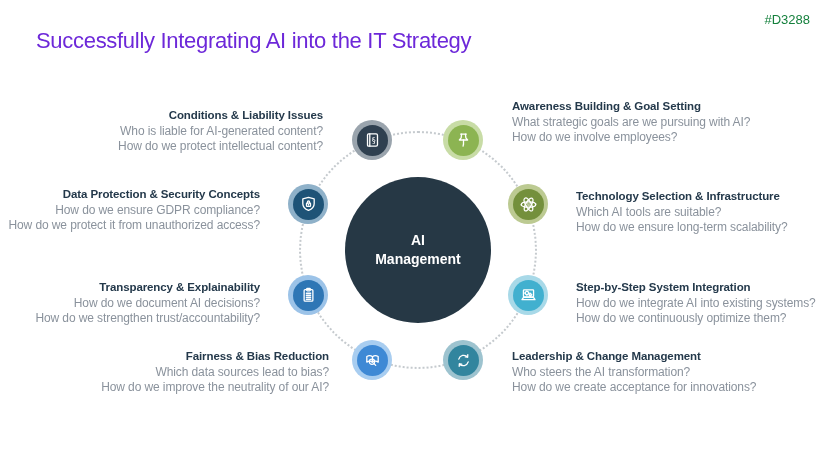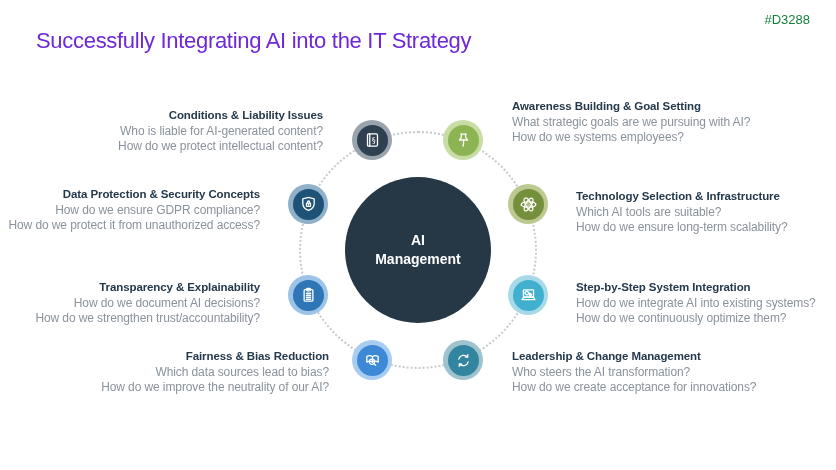--- a/index.html
+++ b/index.html
@@ -170,21 +170,21 @@
 
   <div class="item left t-conditions">
     <div class="item-title">Conditions &amp; Liability Issues</div>
     <div class="item-line">Who is liable for AI-generated content?</div>
     <div class="item-line">How do we protect intellectual content?</div>
   </div>
 
   <div class="item right t-awareness">
     <div class="item-title">Awareness Building &amp; Goal Setting</div>
     <div class="item-line">What strategic goals are we pursuing with AI?</div>
-    <div class="item-line">How do we systems employees?</div>
+    <div class="item-line">How do we involve employees?</div>
   </div>
 
   <div class="item left t-dataprot">
     <div class="item-title">Data Protection &amp; Security Concepts</div>
     <div class="item-line">How do we ensure GDPR compliance?</div>
     <div class="item-line">How do we protect it from unauthorized access?</div>
   </div>
 
   <div class="item right t-technology">
     <div class="item-title">Technology Selection &amp; Infrastructure</div>

